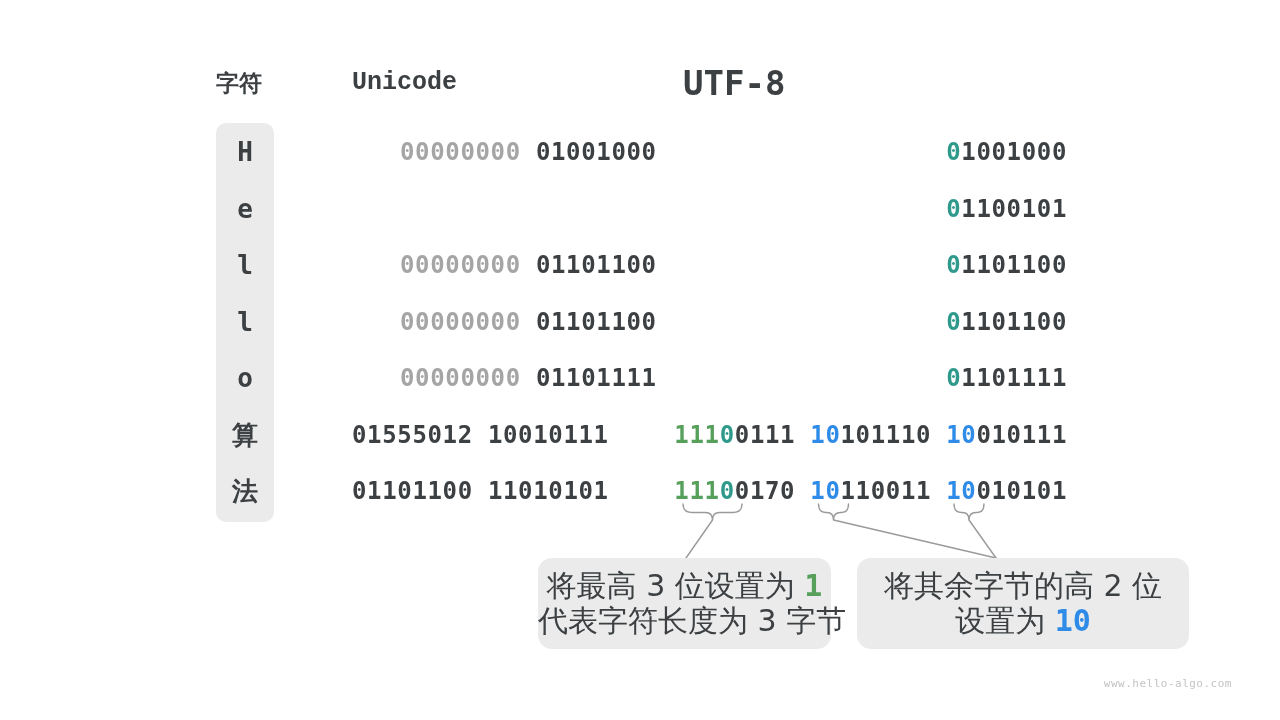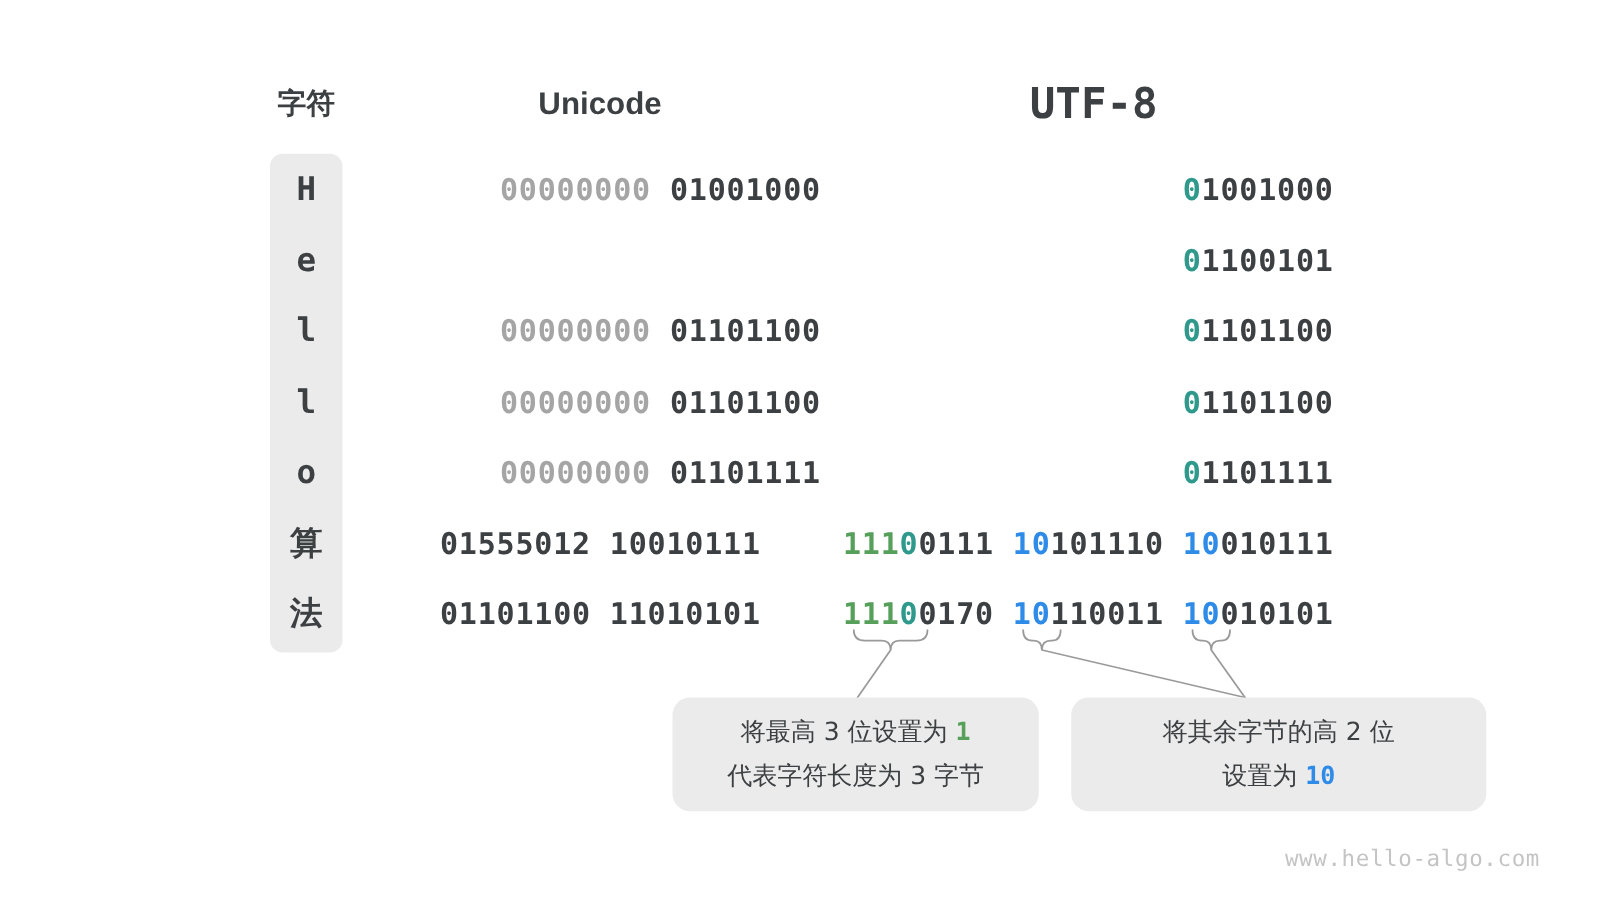--- a/index.html
+++ b/index.html
@@ -12,23 +12,23 @@
     --line:#9a9a9a;
     --watermark:#c4c4c4;
   }
   *{margin:0;padding:0;box-sizing:border-box;}
   html,body{width:1280px;height:720px;background:#ffffff;overflow:hidden;}
   .canvas{position:relative;width:1280px;height:720px;background:#ffffff;
           font-family:"DejaVu Sans",sans-serif;color:var(--dark);}
 
   
   .hdr{position:absolute;top:68px;height:30px;line-height:30px;font-weight:bold;
-       text-align:center;color:var(--dark);}
+       color:var(--dark);}
   .hdr-char{left:216px;width:58px;font-size:23px;}
-  .hdr-unicode{left:352px;width:256px;font-size:25px;font-family:Liberation Sans, sans-serif;}
+  .hdr-unicode{left:352px;width:256px;font-size:25px;font-family:Liberation Mono, monospace;}
   .hdr-utf8{left:683px;width:384px;font-size:34px;font-family:"DejaVu Sans Mono",monospace;}
 
   
   .char-panel{position:absolute;left:216px;top:123px;width:58px;height:399px;
               background:var(--panel);border-radius:10px;}
 
   
   .row{position:absolute;left:0;width:1280px;height:56px;line-height:56px;}
   .cell-char{position:absolute;left:216px;width:58px;text-align:center;
              font-family:"DejaVu Sans Mono",monospace;font-weight:bold;font-size:26px;color:var(--dark);}
@@ -42,30 +42,30 @@
   .teal{color:var(--teal);}
   .green{color:var(--green);}
   .blue{color:var(--blue);}
 
   
   .annot{position:absolute;left:0;top:0;width:1280px;height:720px;pointer-events:none;}
   .annot path{stroke:var(--line);stroke-width:1.4;fill:none;stroke-linecap:round;}
 
   
   .callout{position:absolute;top:558px;height:91px;background:var(--panel);
-           border-radius:14px;text-align:center;font-size:20px;color:var(--dark);
+           border-radius:14px;text-align:center;font-size:30px;color:var(--dark);
            padding-top:10px;line-height:35px;}
   .callout-left{left:538px;width:293px;}
   .callout-right{left:857px;width:332px;}
   .callout .cline{white-space:pre;}
   .callout .accent{font-family:"DejaVu Sans Mono",monospace;font-weight:bold;}
 
   
   .watermark{position:absolute;top:677px;right:48px;font-family:"DejaVu Sans Mono",monospace;
-             font-size:18px;letter-spacing:0.5px;color:var(--watermark);}
+             font-size:11px;letter-spacing:0.5px;color:var(--watermark);}
 </style>
 </head>
 <body>
 
 <div class="canvas">
 
   <div class="hdr hdr-char">字符</div>
   <div class="hdr hdr-unicode">Unicode</div>
   <div class="hdr hdr-utf8">UTF-8</div>
 

